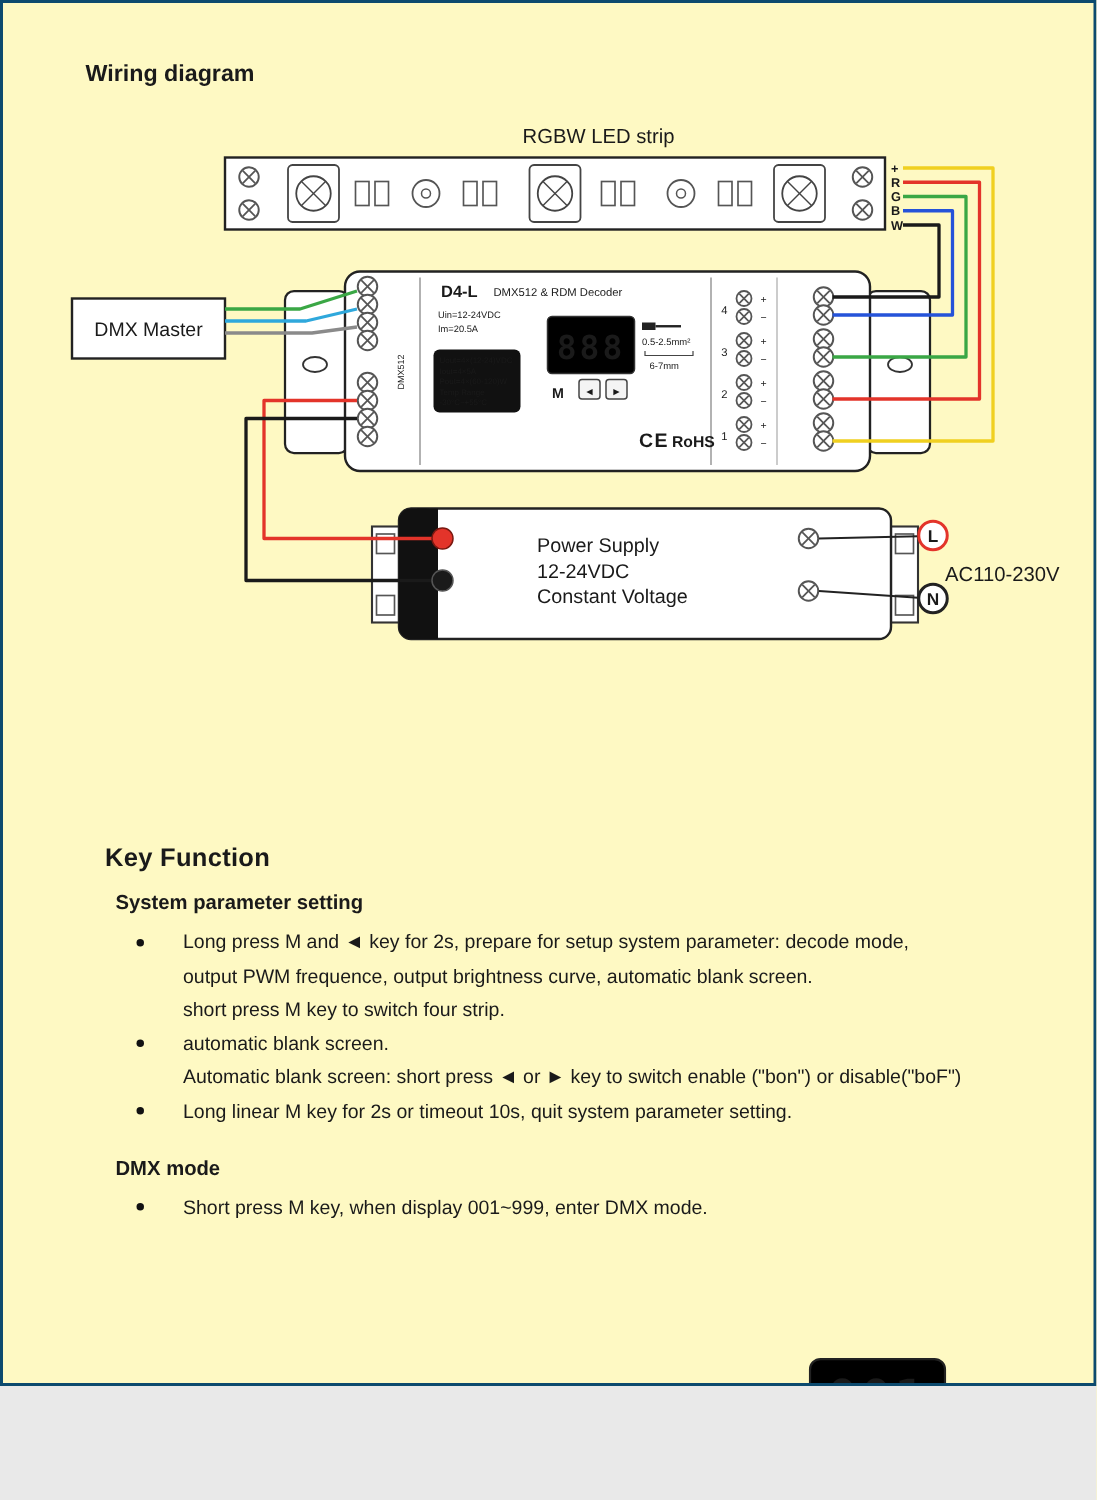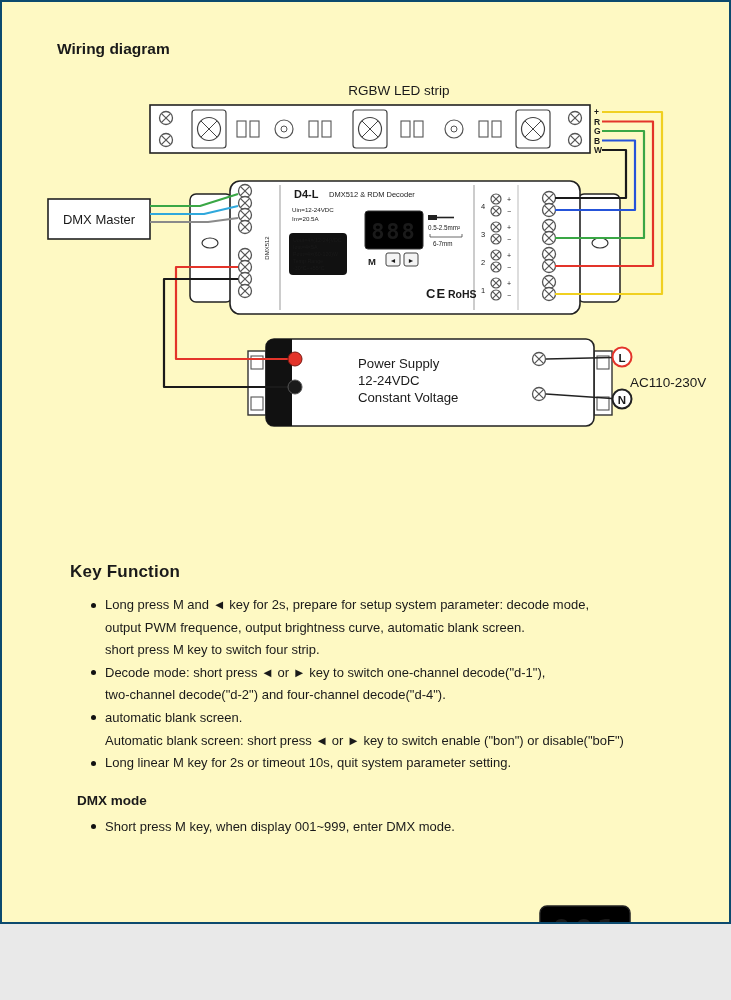--- a/index.html
+++ b/index.html
@@ -9,21 +9,21 @@
   svg{display:block;}
   svg text{font-family:"Liberation Sans","DejaVu Sans",sans-serif;fill:#1a1a1a;}
   .diagram{position:absolute;left:0;top:0;}
   .seg7{font-family:"DejaVu Sans Mono",monospace;font-weight:bold;letter-spacing:2px;}
 
   .keyfn{position:absolute;left:68px;top:560px;width:645px;color:#1a1a1a;}
   .keyfn h2{font-size:17px;font-weight:bold;margin:0 0 12px 0;letter-spacing:.2px;}
   .keyfn h3{font-size:13.5px;font-weight:bold;margin:0 0 8px 7px;}
   .keyfn h3.dmx-h{margin-top:18px;}
   .bullets{margin-left:21px;}
-  .bullet{display:flex;gap:9px;}
+  .bullet{display:flex;gap:26px;}
   .dot{flex:none;width:5px;height:5px;border-radius:50%;background:#111;margin-top:8.5px;}
   .ln{font-size:13px;line-height:22.6px;white-space:nowrap;}
 
   .dmx-display{position:absolute;left:537px;top:903px;}
   .dmx-caption{position:absolute;left:539px;top:931px;font-size:12.5px;line-height:17px;}
 </style>
 </head>
 <body>
 
 <div class="page">
@@ -225,35 +225,29 @@
       <path d="M600,110 H660 V292 H553" stroke="#f0d020"></path>
       <path d="M600,119.5 H651 V264 H553" stroke="#e3342a"></path>
       <path d="M600,129 H642 V236 H553" stroke="#3aa745"></path>
       <path d="M600,138.5 H633 V208 H553" stroke="#2553d9"></path>
       <path d="M600,148 H624 V196 H553" stroke="#1a1a1a"></path>
     </g>
   </svg>
 
   <div class="keyfn">
     <h2>Key Function</h2>
+    <h3>System parameter setting</h3>
 
     <div class="bullets">
       <div class="bullet">
         <span class="dot"></span>
         <div class="bl">
           <div class="ln">Long press M and ◄ key for 2s, prepare for setup system parameter: decode mode,</div>
           <div class="ln">output PWM frequence, output brightness curve, automatic blank screen.</div>
           <div class="ln">short press M key to switch four strip.</div>
-        </div>
-      </div>
-      <div class="bullet">
-        <span class="dot"></span>
-        <div class="bl">
-          <div class="ln">Decode mode: short press ◄ or ► key to switch one-channel decode("d-1"),</div>
-          <div class="ln">two-channel decode("d-2") and four-channel decode("d-4").</div>
         </div>
       </div>
       <div class="bullet">
         <span class="dot"></span>
         <div class="bl">
           <div class="ln">automatic blank screen.</div>
           <div class="ln">Automatic blank screen: short press ◄ or ► key to switch enable ("bon") or disable("boF")</div>
         </div>
       </div>
       <div class="bullet">

